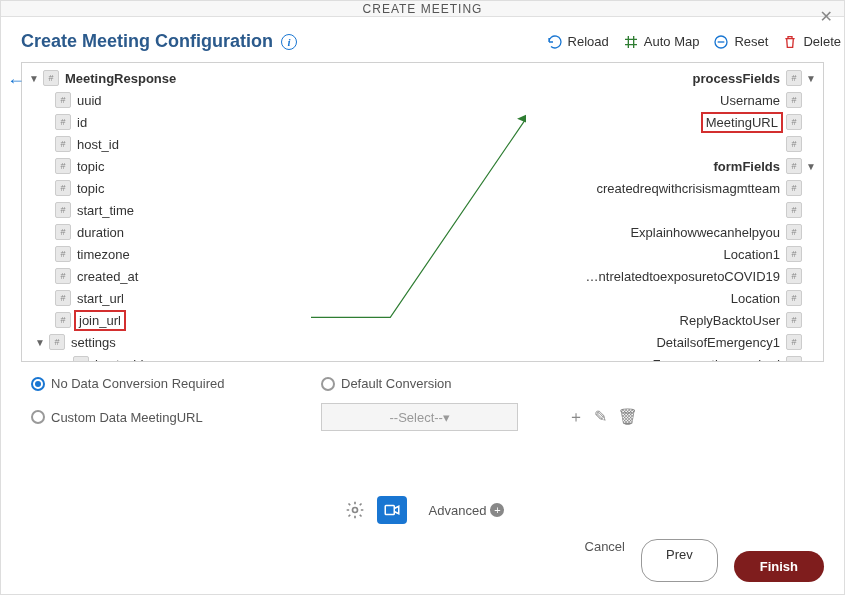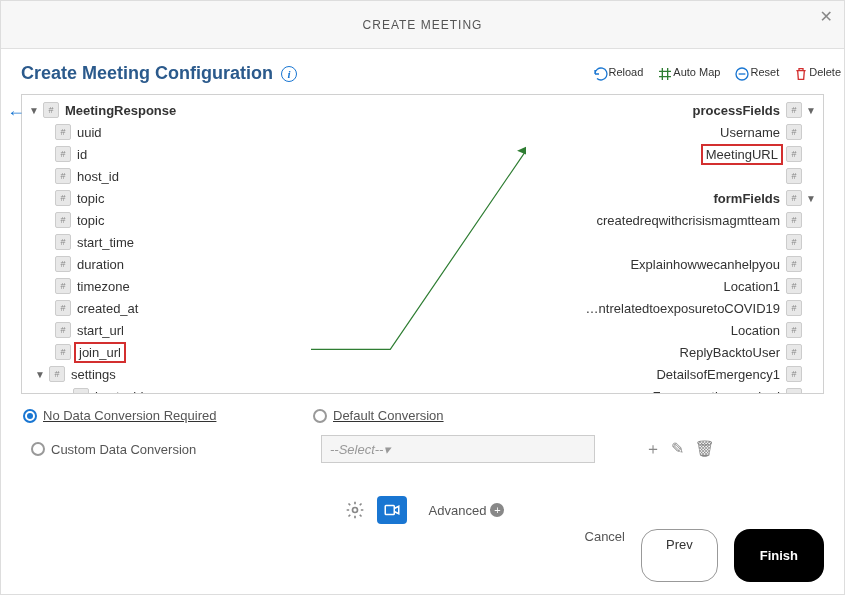--- a/index.html
+++ b/index.html
@@ -1,25 +1,25 @@
 <!DOCTYPE html>
 <html><head>
 <meta charset="utf-8">
 <style>
 * { box-sizing: border-box; margin: 0; padding: 0; }
 body { font-family: Arial, sans-serif; font-size: 13px; color: #333; background: #fff; }
 .dialog { width: 845px; height: 595px; border: 1px solid #ddd; position: relative; }
-.title-bar { height: 48px; background: #f7f7f7; border-bottom: 1px solid #e0e0e0; display: flex; align-items: center; justify-content: center; position: relative; font-size: 12px; letter-spacing: 1px; color: #555; }
+.title-bar { height: 16px; background: #f7f7f7; border-bottom: 1px solid #e0e0e0; display: flex; align-items: center; justify-content: center; position: relative; font-size: 12px; letter-spacing: 1px; color: #555; }
 .close-x { position: absolute; right: 10px; top: 6px; cursor: pointer; color: #888; font-size: 16px; }
 .header { padding: 14px 3px 10px 20px; display: flex; align-items: center; justify-content: space-between; }
 .header-left { display: flex; align-items: center; gap: 8px; }
 .header-title { font-size: 18px; font-weight: bold; color: #2b5a8c; }
 .info-icon { width: 16px; height: 16px; border: 1.5px solid #1976d2; border-radius: 50%; display: inline-flex; align-items: center; justify-content: center; font-size: 11px; color: #1976d2; font-weight: bold; font-style: italic; font-family: serif; }
 .toolbar { display: flex; gap: 14px; align-items: center; }
-.tool-btn { display: inline-flex; align-items: flex-start; cursor: pointer; color: #333; font-size: 11px; }
+.tool-btn { display: inline-flex; align-items: flex-start; gap: 5px; cursor: pointer; color: #333; font-size: 13px; }
 .tool-btn svg { width: 16px; height: 16px; }
 .reload-icon svg { stroke: #1976d2; }
 .automap-icon svg { stroke: #2e7d32; }
 .reset-icon svg { stroke: #1976d2; }
 .delete-icon svg { stroke: #d32f2f; }
 .mapping-area { display: flex; padding: 0 20px; position: relative; }
 .back-arrow { position: absolute; left: 6px; top: 6px; color: #1976d2; font-size: 18px; cursor: pointer; }
 .tree-panel { border: 1px solid #d0d0d0; height: 300px; overflow: hidden; }
 .left-panel { width: 290px; border-right: none; }
 .middle-panel { flex: 1; border-left: none; border-right: none; position: relative; background: #fff; }
@@ -28,38 +28,38 @@
 .tree-node { display: flex; align-items: center; height: 22px; padding-left: 6px; white-space: nowrap; }
 .tree-node.right { justify-content: flex-end; padding-right: 6px; }
 .expand-icon { width: 12px; font-size: 10px; color: #666; cursor: pointer; display: inline-block; text-align: center; }
 .node-icon { width: 16px; height: 16px; background: #e8e8e8; border: 1px solid #ccc; border-radius: 2px; display: inline-flex; align-items: center; justify-content: center; font-size: 9px; color: #888; margin: 0 3px; }
 .node-label { padding: 1px 3px; cursor: pointer; }
 .highlighted { border: 2px solid #d32f2f; }
 .bold { font-weight: bold; }
 .indent-1 { padding-left: 30px; }
 .indent-2 { padding-left: 48px; }
 .svg-connector { position: absolute; top: 0; left: 0; width: 100%; height: 100%; pointer-events: none; }
-.options-row { display: flex; align-items: center; padding: 14px 20px 6px 22px; gap: 40px; text-decoration: underline; }
+.options-row { display: flex; align-items: center; padding: 14px 20px 6px 30px; gap: 40px; }
 .options-row2 { display: flex; align-items: center; padding: 6px 20px 6px 30px; gap: 40px; }
 .radio-opt { display: flex; align-items: center; gap: 6px; cursor: pointer; color: #555; }
 .radio-circle { width: 14px; height: 14px; border: 2px solid #999; border-radius: 50%; display: inline-flex; align-items: center; justify-content: center; }
 .radio-circle.checked::after { content: ''; width: 6px; height: 6px; background: #1976d2; border-radius: 50%; }
 .radio-circle.checked { border-color: #1976d2; }
-.select-box { width: 274px; height: 28px; border: 1px solid #ccc; background: #f5f5f5; padding: 0 8px; display: flex; align-items: center; justify-content: flex-start; color: #999; cursor: pointer; font-style: italic; }
+.select-box { width: 197px; height: 28px; border: 1px solid #ccc; background: #f5f5f5; padding: 0 8px; display: flex; align-items: center; justify-content: center; color: #999; cursor: pointer; }
 .action-icons { display: flex; gap: 10px; margin-left: 10px; }
 .action-icons span { color: #888; cursor: pointer; font-size: 16px; }
 .bottom-bar { position: absolute; bottom: 60px; left: 0; right: 0; display: flex; justify-content: center; align-items: center; gap: 8px; padding: 10px 0; }
 .gear-btn { width: 28px; height: 28px; display: flex; align-items: center; justify-content: center; color: #888; cursor: pointer; }
 .blue-sq { width: 30px; height: 28px; background: #1976d2; border-radius: 4px; display: flex; align-items: center; justify-content: center; cursor: pointer; }
 .advanced-link { color: #555; margin-left: 14px; display: flex; align-items: center; gap: 4px; cursor: pointer; }
 .plus-circle { width: 14px; height: 14px; background: #888; border-radius: 50%; color: #fff; display: inline-flex; align-items: center; justify-content: center; font-size: 11px; }
 .footer { position: absolute; bottom: 12px; right: 20px; display: flex; gap: 16px; }
 .btn-text { color: #555; cursor: pointer; }
 .btn-outline { border: 1px solid #999; padding: 7px 24px; border-radius: 16px; cursor: pointer; background: #fff; }
-.btn-primary { background: #000000; color: #fff; padding: 19px 26px; border-radius: 16px; cursor: pointer; font-weight: bold; border: none; }
+.btn-primary { background: #7f1d1d; color: #fff; padding: 8px 26px; border-radius: 16px; cursor: pointer; font-weight: bold; border: none; margin-top: 12px; }
 </style>
 </head>
 <body>
 
 <div class="dialog">
 
   <div class="title-bar">
     <span>CREATE MEETING</span>
     <span class="close-x">✕</span>
   </div>
@@ -255,21 +255,21 @@
       <span>No Data Conversion Required</span>
     </label>
     <label class="radio-opt">
       <span class="radio-circle"></span>
       <span>Default Conversion</span>
     </label>
   </div>
   <div class="options-row2">
     <label class="radio-opt" style="width:250px">
       <span class="radio-circle"></span>
-      <span>Custom Data Conversion</span>
+      <span>Custom Data MeetingURL</span>
     </label>
     <div class="select-box">
       <span>--Select--</span>
       <span>▾</span>
     </div>
     <div class="action-icons">
       <span>＋</span>
       <span>✎</span>
       <span>🗑</span>
     </div>

